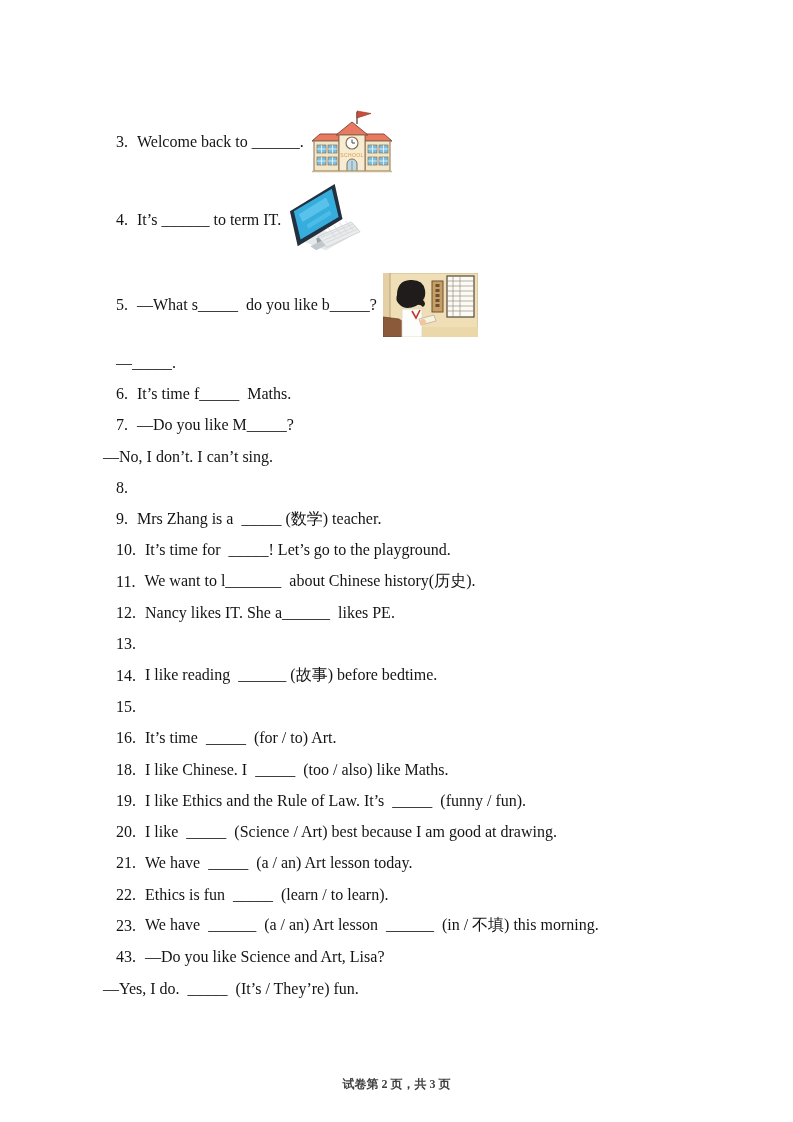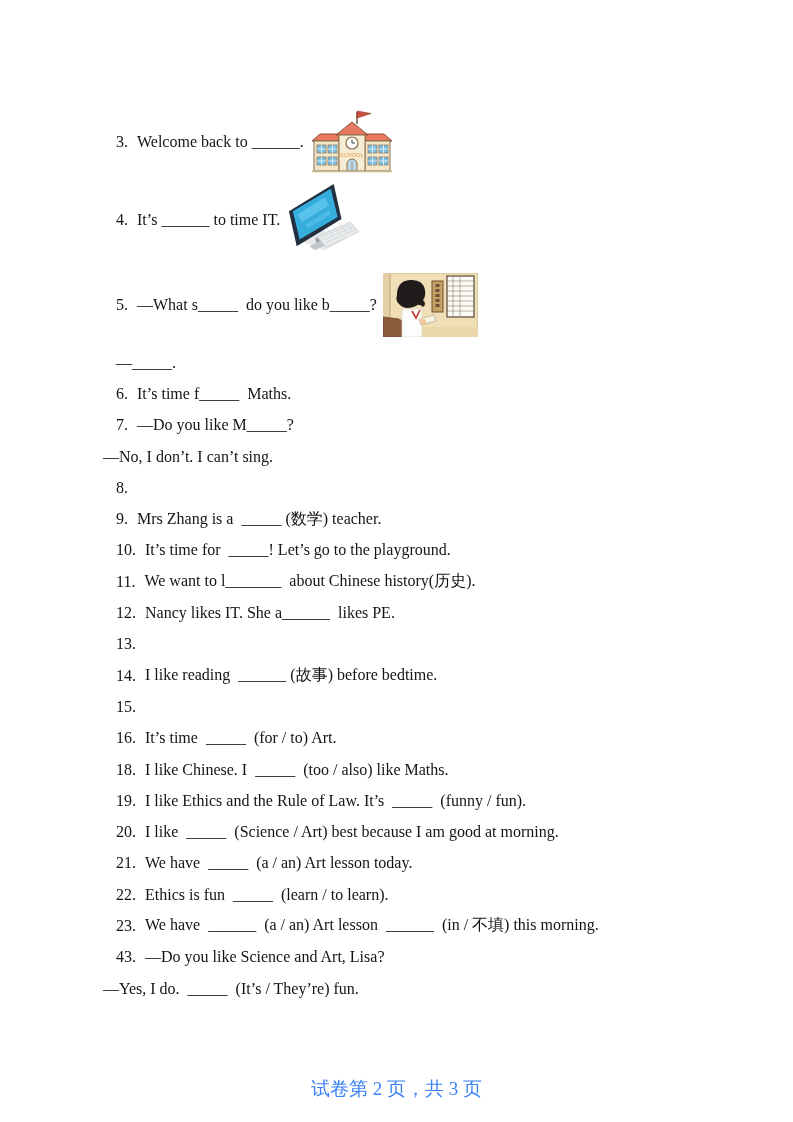--- a/index.html
+++ b/index.html
@@ -10,21 +10,21 @@
   .content{position:absolute;top:105px;left:103px;right:30px;}
   .line{display:flex;align-items:center;height:31.3px;}
   .line .num,.line .txt{white-space:pre;}
   .line .num{margin-right:9px;}
   .line.q,.line.a{padding-left:13px;}
   .line.d{padding-left:0;text-align:center;}
   .line.img-school{height:73px;}
   .line.img-computer{height:84px;}
   .line.img-classroom{height:85px;}
   .line svg{margin-left:6px;flex:0 0 auto;}
-  .footer{position:absolute;top:1076px;left:0;width:100%;text-align:center;font-size:19px;color:#3b82f6;}
+  .footer{position:absolute;top:1076px;left:0;width:100%;text-align:center;font-size:12px;color:#404040;font-weight:bold;}
 </style>
 </head>
 <body>
 
 <div class="content" id="lines">
     <div class="line q has-img img-school">
       <span class="num">3.</span>
       <span class="txt">Welcome back to ______.</span>
   <svg width="84" height="66" viewBox="0 0 84 66">
     <g>
@@ -69,21 +69,21 @@
           <line x1="58" y1="52" x2="67" y2="52" stroke="#fff"></line>
       <rect x="69" y="48" width="9" height="8" fill="#79bfe2"></rect>
           <line x1="73.5" y1="48" x2="73.5" y2="56" stroke="#fff"></line>
           <line x1="69" y1="52" x2="78" y2="52" stroke="#fff"></line>
     </g>
     <line x1="2" y1="62.5" x2="82" y2="62.5" stroke="#c9b891" stroke-width="1.5"></line>
   </svg>
 </div>
     <div class="line q has-img img-computer">
       <span class="num">4.</span>
-      <span class="txt">It’s ______ to time IT.</span>
+      <span class="txt">It’s ______ to term IT.</span>
   <svg width="74" height="78" viewBox="0 0 76 78">
     <polygon points="14,60 36,49 62,58 40,70" fill="#d8dcde" opacity="0.65"></polygon>
     <polygon points="3,30 49,2 57,38 11,66" fill="#22303f"></polygon>
     <polygon points="7,30 46,7 53,36 14,59" fill="#35aede"></polygon>
     <polygon points="12,33 40,16 44,24 16,41" fill="#5ec6ec" opacity="0.85"></polygon>
     <polygon points="20,44 44,29 46,33 22,48" fill="#5ec6ec" opacity="0.55"></polygon>
     <polygon points="30,58 40,53 42,62 32,67" fill="#9aa4aa"></polygon>
     <polygon points="24,66 42,57 48,61 30,70" fill="#c2c9cd"></polygon>
     <g>
       <polygon points="32,56 66,41 75,51 41,67" fill="#e9ebec" stroke="#c6cbcd" stroke-width="0.8"></polygon>
@@ -192,21 +192,21 @@
     <div class="line q">
       <span class="num">18.</span>
       <span class="txt">I like Chinese. I  _____  (too / also) like Maths.</span>
     </div>
     <div class="line q">
       <span class="num">19.</span>
       <span class="txt">I like Ethics and the Rule of Law. It’s  _____  (funny / fun).</span>
     </div>
     <div class="line q">
       <span class="num">20.</span>
-      <span class="txt">I like  _____  (Science / Art) best because I am good at morning.</span>
+      <span class="txt">I like  _____  (Science / Art) best because I am good at drawing.</span>
     </div>
     <div class="line q">
       <span class="num">21.</span>
       <span class="txt">We have  _____  (a / an) Art lesson today.</span>
     </div>
     <div class="line q">
       <span class="num">22.</span>
       <span class="txt">Ethics is fun  _____  (learn / to learn).</span>
     </div>
     <div class="line q">

